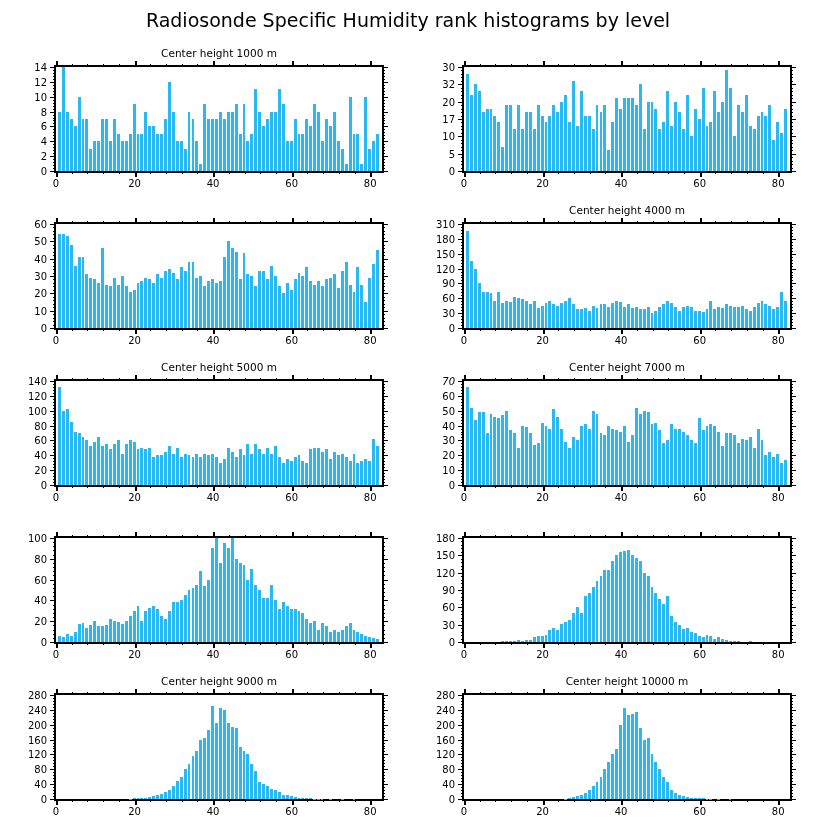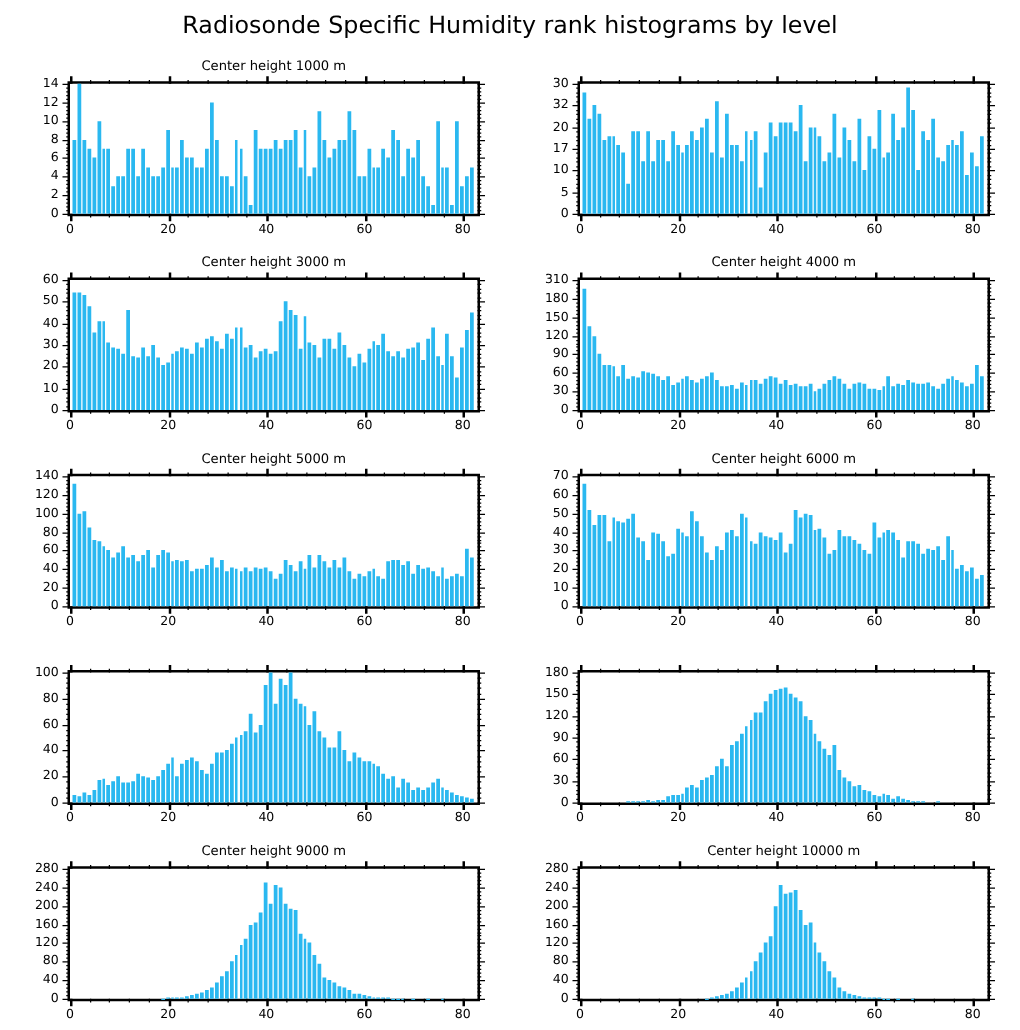--- a/index.html
+++ b/index.html
@@ -430,21 +430,20 @@
         <div class="tick" style="top: 6.667%; height: 1px; width: 3px; right: 100%;"></div>
         <div class="tick" style="top: 6.667%; height: 1px; width: 3px; left: 100%;"></div>
         <div class="tick" style="top: 3.333%; height: 1px; width: 3px; right: 100%;"></div>
         <div class="tick" style="top: 3.333%; height: 1px; width: 3px; left: 100%;"></div>
         <div class="tick" style="top: 0%; height: 1px; width: 6px; right: 100%;"></div>
         <div class="tick" style="top: 0%; height: 1px; width: 6px; left: 100%;"></div>
         <div class="ylab" style="left: -9px; top: 0%;">30</div>
       </div>
     </div>
     <div class="subplot">
-      <div class="sp-title">Center height 3000 m</div>
       <div class="plot-wrap" style="border-color: rgb(0, 0, 0);">
         <div class="bar" style="left: 0.602%; width: calc(1.2048% - 1px); height: 90%; background: rgb(42, 184, 240);"></div>
         <div class="bar" style="left: 1.807%; width: calc(1.2048% - 1px); height: 90%; background: rgb(42, 184, 240);"></div>
         <div class="bar" style="left: 3.012%; width: calc(1.2048% - 1px); height: 88.33%; background: rgb(42, 184, 240);"></div>
         <div class="bar" style="left: 4.217%; width: calc(1.2048% - 1px); height: 80%; background: rgb(42, 184, 240);"></div>
         <div class="bar" style="left: 5.422%; width: calc(1.2048% - 1px); height: 60%; background: rgb(42, 184, 240);"></div>
         <div class="bar" style="left: 6.627%; width: calc(1.2048% - 1px); height: 68.33%; background: rgb(42, 184, 240);"></div>
         <div class="bar" style="left: 7.831%; width: calc(1.2048% - 1px); height: 68.33%; background: rgb(42, 184, 240);"></div>
         <div class="bar" style="left: 9.036%; width: calc(1.2048% - 1px); height: 51.67%; background: rgb(42, 184, 240);"></div>
         <div class="bar" style="left: 10.241%; width: calc(1.2048% - 1px); height: 48.33%; background: rgb(42, 184, 240);"></div>
@@ -1061,21 +1060,21 @@
         <div class="tick" style="top: 5.714%; height: 1px; width: 3px; right: 100%;"></div>
         <div class="tick" style="top: 5.714%; height: 1px; width: 3px; left: 100%;"></div>
         <div class="tick" style="top: 2.857%; height: 1px; width: 3px; right: 100%;"></div>
         <div class="tick" style="top: 2.857%; height: 1px; width: 3px; left: 100%;"></div>
         <div class="tick" style="top: 0%; height: 1px; width: 6px; right: 100%;"></div>
         <div class="tick" style="top: 0%; height: 1px; width: 6px; left: 100%;"></div>
         <div class="ylab" style="left: -9px; top: 0%;">140</div>
       </div>
     </div>
     <div class="subplot">
-      <div class="sp-title">Center height 6000 m</div>
+      <div class="sp-title">Center height 7000 m</div>
       <div class="plot-wrap" style="border-color: rgb(0, 0, 0);">
         <div class="bar" style="left: 0.602%; width: calc(1.2048% - 1px); height: 94.29%; background: rgb(42, 184, 240);"></div>
         <div class="bar" style="left: 1.807%; width: calc(1.2048% - 1px); height: 74.29%; background: rgb(42, 184, 240);"></div>
         <div class="bar" style="left: 3.012%; width: calc(1.2048% - 1px); height: 62.86%; background: rgb(42, 184, 240);"></div>
         <div class="bar" style="left: 4.217%; width: calc(1.2048% - 1px); height: 70%; background: rgb(42, 184, 240);"></div>
         <div class="bar" style="left: 5.422%; width: calc(1.2048% - 1px); height: 70%; background: rgb(42, 184, 240);"></div>
         <div class="bar" style="left: 6.627%; width: calc(1.2048% - 1px); height: 50%; background: rgb(42, 184, 240);"></div>
         <div class="bar" style="left: 7.831%; width: calc(1.2048% - 1px); height: 68.57%; background: rgb(42, 184, 240);"></div>
         <div class="bar" style="left: 9.036%; width: calc(1.2048% - 1px); height: 65.71%; background: rgb(42, 184, 240);"></div>
         <div class="bar" style="left: 10.241%; width: calc(1.2048% - 1px); height: 64.29%; background: rgb(42, 184, 240);"></div>
@@ -1271,21 +1270,21 @@
         <div class="tick" style="top: 11.429%; height: 1px; width: 3px; right: 100%;"></div>
         <div class="tick" style="top: 11.429%; height: 1px; width: 3px; left: 100%;"></div>
         <div class="tick" style="top: 8.571%; height: 1px; width: 3px; right: 100%;"></div>
         <div class="tick" style="top: 8.571%; height: 1px; width: 3px; left: 100%;"></div>
         <div class="tick" style="top: 5.714%; height: 1px; width: 3px; right: 100%;"></div>
         <div class="tick" style="top: 5.714%; height: 1px; width: 3px; left: 100%;"></div>
         <div class="tick" style="top: 2.857%; height: 1px; width: 3px; right: 100%;"></div>
         <div class="tick" style="top: 2.857%; height: 1px; width: 3px; left: 100%;"></div>
         <div class="tick" style="top: 0%; height: 1px; width: 6px; right: 100%;"></div>
         <div class="tick" style="top: 0%; height: 1px; width: 6px; left: 100%;"></div>
-        <div class="ylab" style="left: -9px; top: 0%;">70</div>
+        <div class="ylab" style="left: -9px; top: 0%; font-style: italic;">70</div>
       </div>
     </div>
     <div class="subplot">
       <div class="plot-wrap" style="border-color: rgb(0, 0, 0);">
         <div class="bar" style="left: 0.602%; width: calc(1.2048% - 1px); height: 6%; background: rgb(42, 184, 240);"></div>
         <div class="bar" style="left: 1.807%; width: calc(1.2048% - 1px); height: 5%; background: rgb(42, 184, 240);"></div>
         <div class="bar" style="left: 3.012%; width: calc(1.2048% - 1px); height: 8%; background: rgb(42, 184, 240);"></div>
         <div class="bar" style="left: 4.217%; width: calc(1.2048% - 1px); height: 6%; background: rgb(42, 184, 240);"></div>
         <div class="bar" style="left: 5.422%; width: calc(1.2048% - 1px); height: 10%; background: rgb(42, 184, 240);"></div>
         <div class="bar" style="left: 6.627%; width: calc(1.2048% - 1px); height: 17%; background: rgb(42, 184, 240);"></div>

